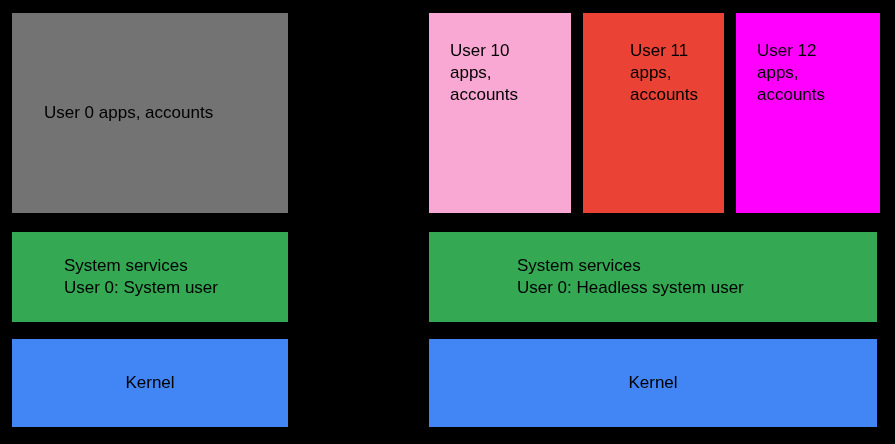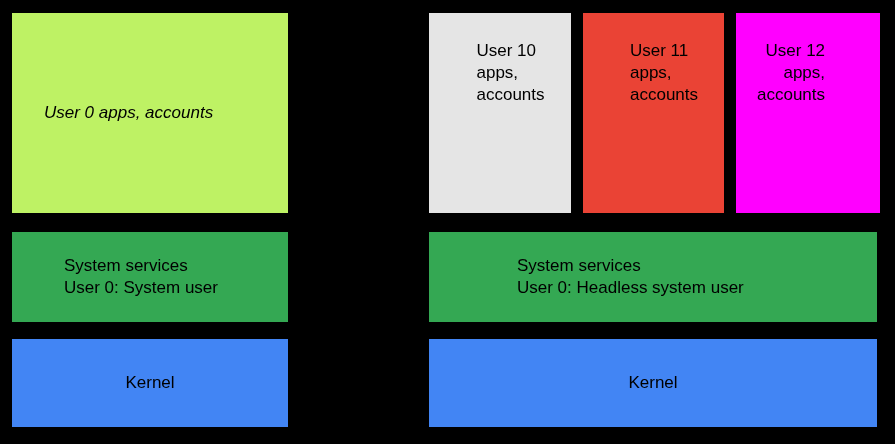--- a/index.html
+++ b/index.html
@@ -34,46 +34,46 @@
   .b-user11  { left: 583px; top: 13px;  width: 141px; height: 200px; padding: 27px 0 0 21px; }
   .b-user12  { left: 736px; top: 13px;  width: 144px; height: 200px; padding: 27px 0 0 21px; }
   .b-sys-b   { left: 429px; top: 232px; width: 448px; height: 90px;  align-items: center; padding-left: 88px; }
   .b-kern-b  { left: 429px; top: 339px; width: 448px; height: 88px;  align-items: center; justify-content: center; }
 </style>
 </head>
 <body>
 
 <div class="canvas" style="background-color: rgb(0, 0, 0);">
 
-  <div class="block b-user0" style="background-color: #bef264; font-style: italic;">
+  <div class="block b-user0" style="background-color: #737373;">
     <span class="label">User 0 apps, accounts</span>
   </div>
 
   <div class="block b-sys-a" style="background-color: rgb(52, 168, 83);">
     <span class="label">System services
 User 0: System user</span>
   </div>
 
   <div class="block b-kern-a" style="background-color: rgb(66, 133, 244);">
     <span class="label">Kernel</span>
   </div>
 
-  <div class="block b-user10" style="background-color: #e5e5e5; justify-content: center;">
+  <div class="block b-user10" style="background-color: #f9a8d4;">
     <span class="label">User 10
 apps,
 accounts</span>
   </div>
 
   <div class="block b-user11" style="background-color: rgb(234, 67, 53); padding-left: 47px;">
     <span class="label">User 11
 apps,
 accounts</span>
   </div>
 
-  <div class="block b-user12" style="background-color: rgb(255, 0, 255); text-align: right;">
+  <div class="block b-user12" style="background-color: rgb(255, 0, 255);">
     <span class="label">User 12
 apps,
 accounts</span>
   </div>
 
   <div class="block b-sys-b" style="background-color: rgb(52, 168, 83);">
     <span class="label">System services
 User 0: Headless system user</span>
   </div>
 

